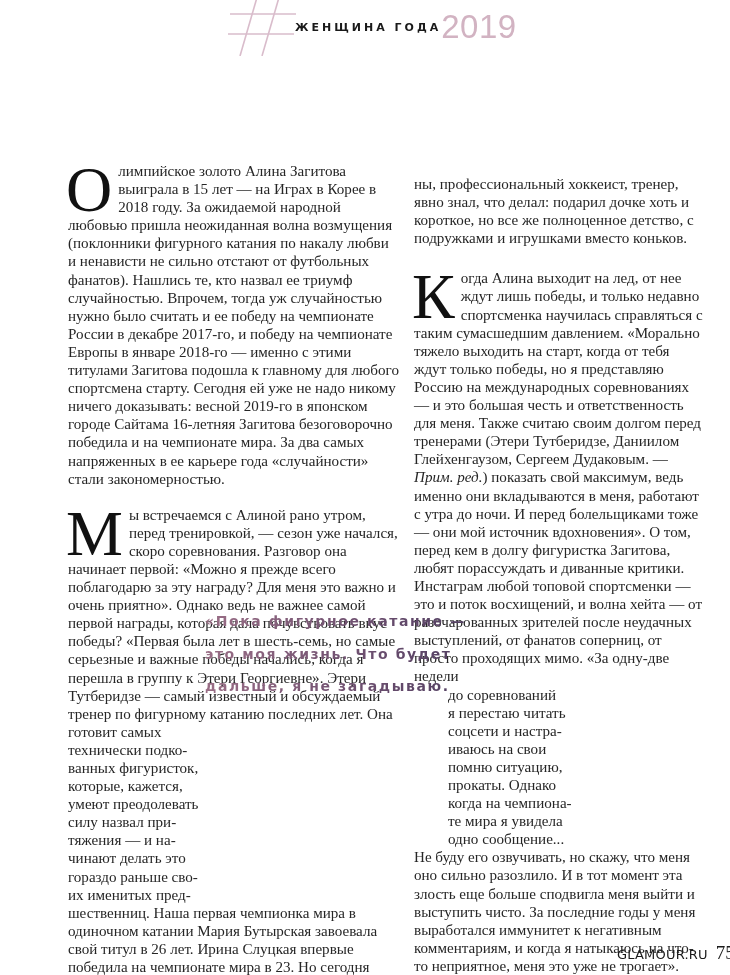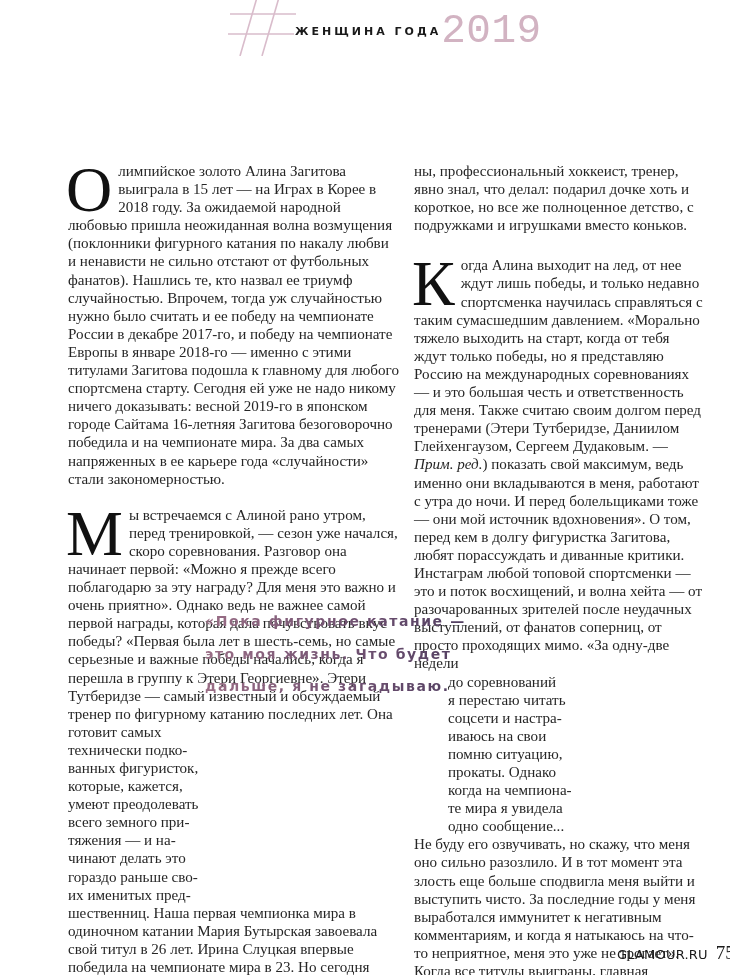--- a/index.html
+++ b/index.html
@@ -4,21 +4,21 @@
 <style>
   * { box-sizing: border-box; margin: 0; padding: 0; }
   html, body { width: 730px; height: 975px; background: #ffffff; overflow: hidden; }
   body { position: relative; font-family: "DejaVu Serif", "Liberation Serif", serif; color: #2a2a2a; }
 
   .header { position: absolute; left: 228px; top: 0; height: 54px; width: 300px; }
   .hash { position: absolute; left: 0; top: -6px; width: 70px; height: 62px; }
   .hash svg { width: 100%; height: 100%; }
   .kicker { position: absolute; left: 67px; top: 8px; white-space: nowrap; }
   .kicker-label { font-family: "DejaVu Sans", "Liberation Sans", sans-serif; font-weight: bold; font-size: 11px; letter-spacing: 3px; color: #1a1a1a; vertical-align: middle; }
-  .kicker-year { font-family: Liberation Mono, monospace; font-size: 41px; color: #d2b3c2; vertical-align: middle; letter-spacing: 0.5px; text-align: right; }
+  .kicker-year { font-family: Liberation Sans, sans-serif; font-size: 33px; color: #d2b3c2; vertical-align: middle; letter-spacing: 0.5px; text-align: right; }
 
   .col { position: absolute; font-family: "Liberation Serif", "DejaVu Serif", serif; font-size: 15.1px; line-height: 18.1px; color: #262626; }
   .col p { text-align: left; }
   .col-left { left: 68px; top: 162px; width: 332px; }
   .col-right { left: 414px; top: 162px; width: 290px; }
 
   .dropcap { float: left; font-family: "Liberation Serif", "DejaVu Serif", serif; font-size: 64px; line-height: 52px; margin: 2px 6px 0 -2px; color: #111; }
   .para { margin-bottom: 18px; }
 
   .pull-quote { position: absolute; left: 205px; top: 605px; width: 340px; font-family: "DejaVu Sans", "Liberation Sans", sans-serif; font-weight: bold; font-size: 14px; line-height: 32.5px; letter-spacing: 1.6px; }
@@ -50,31 +50,31 @@
     <span class="dropcap">О</span><span>лимпийское золото Алина Загитова выиграла в 15 лет — на Играх в Корее в 2018 году. За ожидаемой народной любовью пришла неожиданная волна возмущения (поклонники фигурного катания по накалу любви и ненависти не сильно отстают от футбольных фанатов). Нашлись те, кто назвал ее триумф случайностью. Впрочем, тогда уж случайностью нужно было считать и ее победу на чемпионате России в декабре 2017-го, и победу на чемпионате Европы в январе 2018-го — именно с этими титулами Загитова подошла к главному для любого спортсмена старту. Сегодня ей уже не надо никому ничего доказывать: весной 2019-го в японском городе Сайтама 16-летняя Загитова безоговорочно победила и на чемпионате мира. За два самых напряженных в ее карьере года «случайности» стали закономерностью.</span>
   </p>
   <p style="margin-top:2px;">
     <span class="dropcap">М</span><span>ы встречаемся с Алиной рано утром, перед тренировкой, — сезон уже начался, скоро соревнования. Разговор она начинает первой: «Можно я прежде всего поблагодарю за эту награду? Для меня это важно и очень приятно». Однако ведь не важнее самой первой награды, которая дала почувствовать вкус победы? «Первая была лет в шесть-семь, но самые серьезные и важные победы начались, когда я перешла в группу к Этери Георгиевне». Этери Тутберидзе — самый известный и обсуждаемый тренер по фигурному катанию последних лет. Она готовит самых</span>
   </p>
   <div style="width:140px;">
     <span style="display:block">технически подко-</span>
     <span style="display:block">ванных фигуристок,</span>
     <span style="display:block">которые, кажется,</span>
     <span style="display:block">умеют преодолевать</span>
-    <span style="display:block">всего земного при-</span>
+    <span style="display:block">силу назвал при-</span>
     <span style="display:block">тяжения — и на-</span>
     <span style="display:block">чинают делать это</span>
     <span style="display:block">гораздо раньше сво-</span>
     <span style="display:block">их именитых пред-</span>
   </div>
   <p>шественниц. Наша первая чемпионка мира в одиночном катании Мария Бутырская завоевала свой титул в 26 лет. Ирина Слуцкая впервые победила на чемпионате мира в 23. Но сегодня конкуренция в этом виде спорта такая, что если ты не поднимаешься на пьедестал в 15–16 лет, то рискуешь не подняться на него никогда. Заниматься спортом начинают едва ли не с пеленок — Алина рассказывает, что нередко видит детей, которых отдают в фигурное катание в два-три года. «Мне всегда хочется сказать их родителям: «Не надо! Еще слишком рано». Я очень благодарна своим родителям, что начала заниматься с 4-5 лет». Папа Али-</p>
 </div>
 
 <div class="col col-right">
-  <p class="para" style="margin-bottom:22px;">ны, профессиональный хоккеист, тренер, явно знал, что делал: подарил дочке хоть и короткое, но все же полноценное детство, с подружками и игрушками вместо коньков.</p>
+  <p class="para" style="margin-bottom:22px;margin-top:13px;">ны, профессиональный хоккеист, тренер, явно знал, что делал: подарил дочке хоть и короткое, но все же полноценное детство, с подружками и игрушками вместо коньков.</p>
   <p>
     <span class="dropcap">К</span><span>огда Алина выходит на лед, от нее ждут лишь победы, и только недавно спортсменка научилась справляться с таким сумасшедшим давлением. «Морально тяжело выходить на старт, когда от тебя ждут только победы, но я представляю Россию на международных соревнованиях — и это большая честь и ответственность для меня. Также считаю своим долгом перед тренерами (Этери Тутберидзе, Даниилом Глейхенгаузом, Сергеем Дудаковым. — </span><em>Прим. ред.</em><span>) показать свой максимум, ведь именно они вкладываются в меня, работают с утра до ночи. И перед болельщиками тоже — они мой источник вдохновения». О том, перед кем в долгу фигуристка Загитова, любят порассуждать и диванные критики. Инстаграм любой топовой спортсменки — это и поток восхищений, и волна хейта — от разочарованных зрителей после неудачных выступлений, от фанатов соперниц, от просто проходящих мимо. «За одну-две недели</span>
   </p>
   <div style="margin-left:34px;">
     <span style="display:block">до соревнований</span>
     <span style="display:block">я перестаю читать</span>
     <span style="display:block">соцсети и настра-</span>
     <span style="display:block">иваюсь на свои</span>
     <span style="display:block">помню ситуацию,</span>
     <span style="display:block">прокаты. Однако</span>

